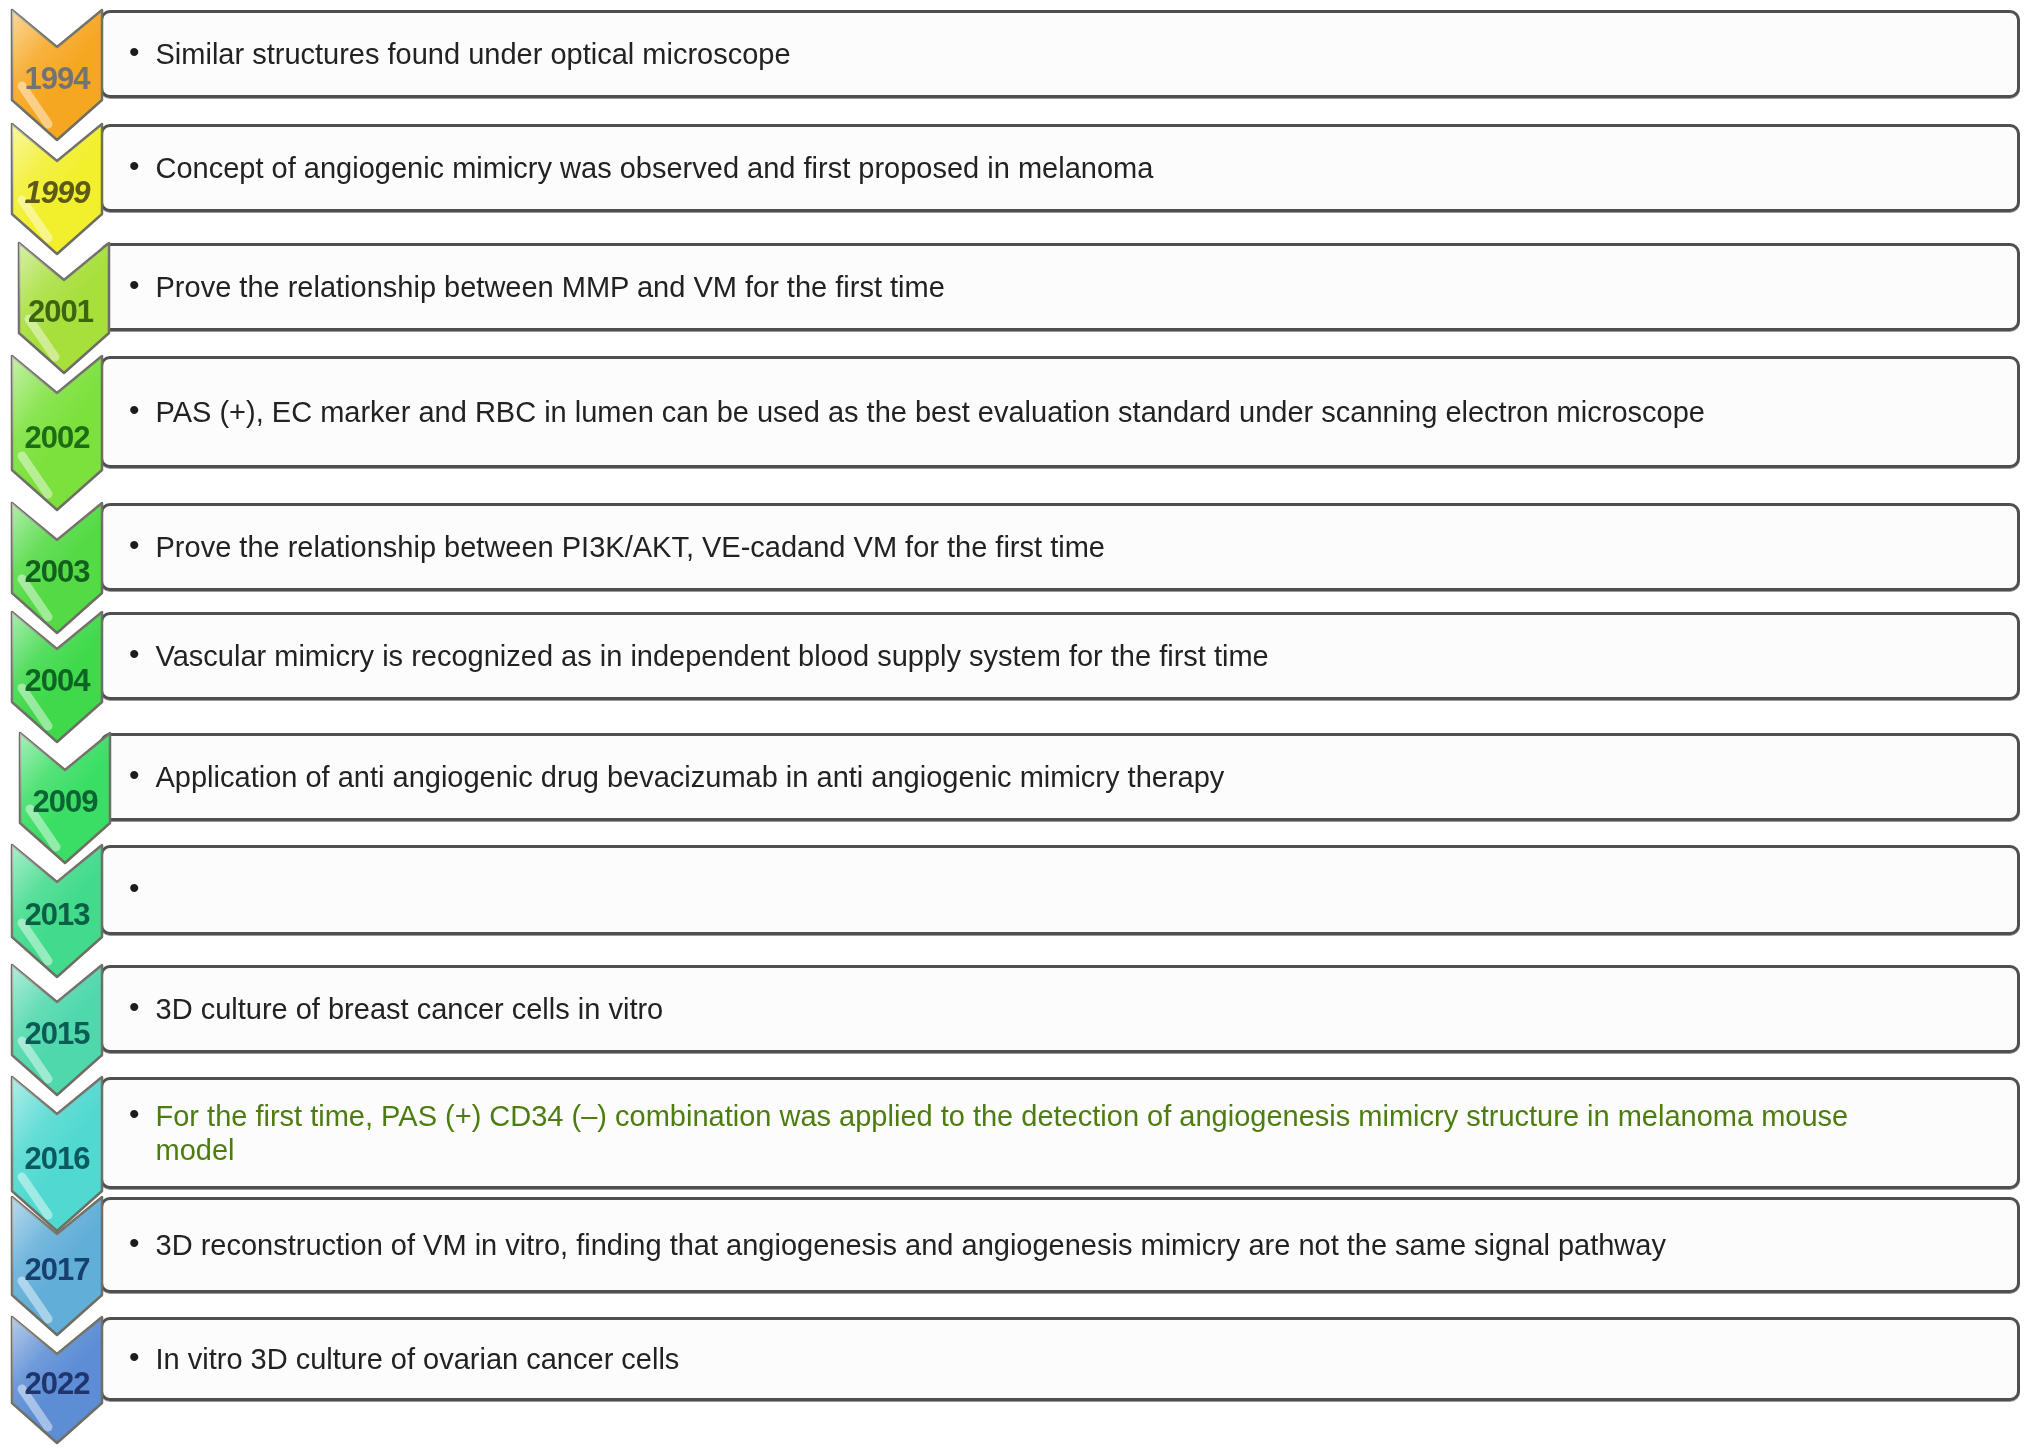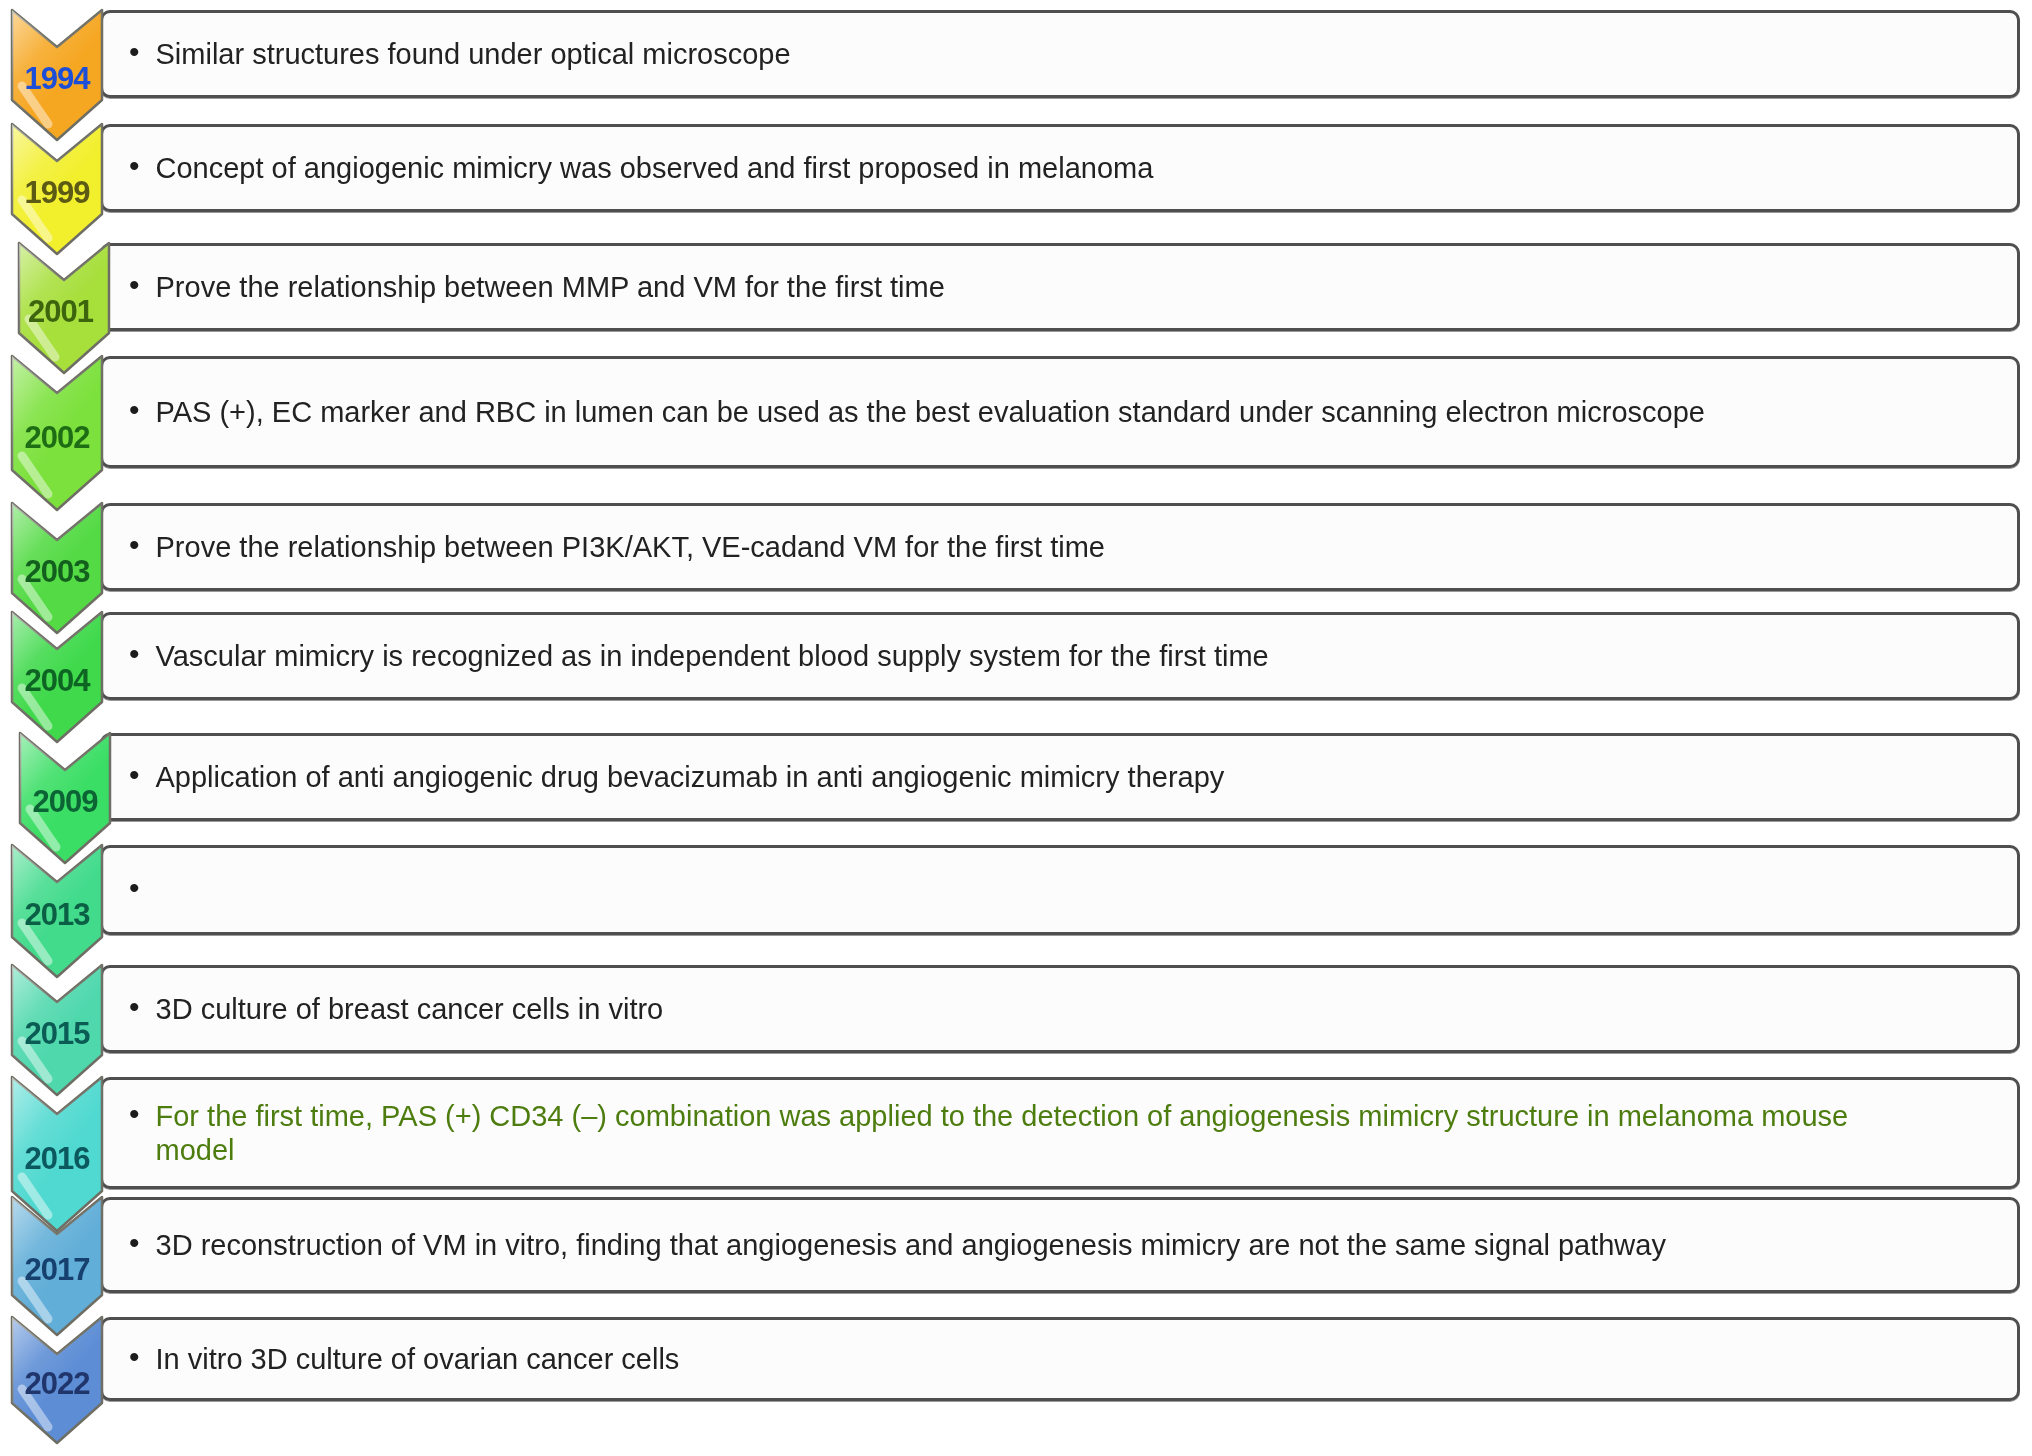--- a/index.html
+++ b/index.html
@@ -83,31 +83,31 @@
             <span class="bullet">•</span>
             <span class="event-text" style="color: rgb(34, 34, 34);">Similar structures found under optical microscope</span>
           </div>
         </div>
         <div class="chevron-wrap" style="top: -2px; height: 134px;">
           <svg width="94" height="134">
             <polygon points="2,2 47,39 92,2 92,92 47,132 2,92" fill="#F6A722" stroke="#6e6e64" stroke-width="2.5" stroke-linejoin="round"></polygon>
             <polygon points="2,2 47,39 92,2 92,92 47,132 2,92" fill="url(#gloss)"></polygon>
             <line x1="12" y1="78" x2="38" y2="116" stroke="#ffffff" stroke-opacity="0.45" stroke-width="9" stroke-linecap="round"></line>
           </svg>
-          <div class="year-label" style="color: #1d4ed8;">1994</div>
+          <div class="year-label" style="color: #737373;">1994</div>
         </div>
       </div>
       <div class="row" style="top: 124px;">
         <div class="event-box" style="top: 0px; height: 88px; background: rgb(252, 252, 252); border-color: rgb(79, 79, 79);">
           <div class="event-text-wrap">
             <span class="bullet">•</span>
             <span class="event-text" style="color: rgb(34, 34, 34);">Concept of angiogenic mimicry was observed and first proposed in melanoma</span>
           </div>
         </div>
-        <div class="chevron-wrap" style="top: -2px; height: 134px;">
+        <div class="chevron-wrap" style="top: -2px; height: 134px; font-style: italic;">
           <svg width="94" height="134">
             <polygon points="2,2 47,39 92,2 92,92 47,132 2,92" fill="#F2EF2D" stroke="#6e6e64" stroke-width="2.5" stroke-linejoin="round"></polygon>
             <polygon points="2,2 47,39 92,2 92,92 47,132 2,92" fill="url(#gloss)"></polygon>
             <line x1="12" y1="78" x2="38" y2="116" stroke="#ffffff" stroke-opacity="0.45" stroke-width="9" stroke-linecap="round"></line>
           </svg>
           <div class="year-label" style="color: rgb(92, 90, 20);">1999</div>
         </div>
       </div>
       <div class="row" style="top: 243px;">
         <div class="event-box" style="top: 0px; height: 88px; background: rgb(252, 252, 252); border-color: rgb(79, 79, 79);">

